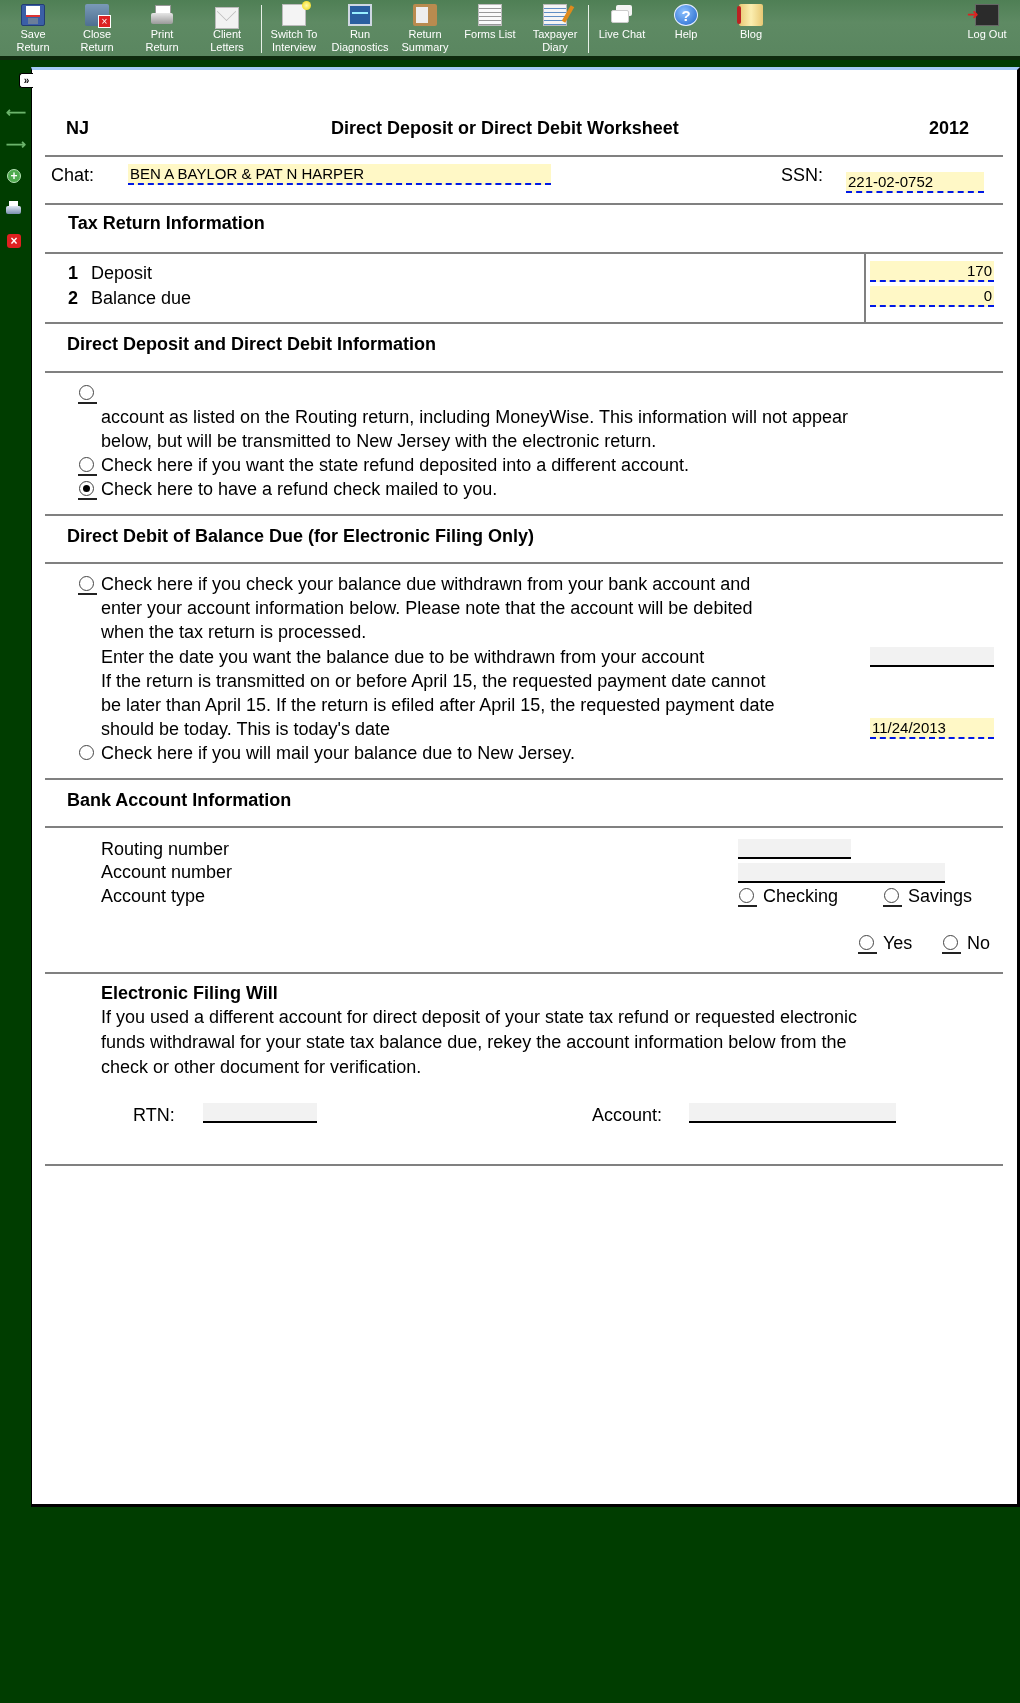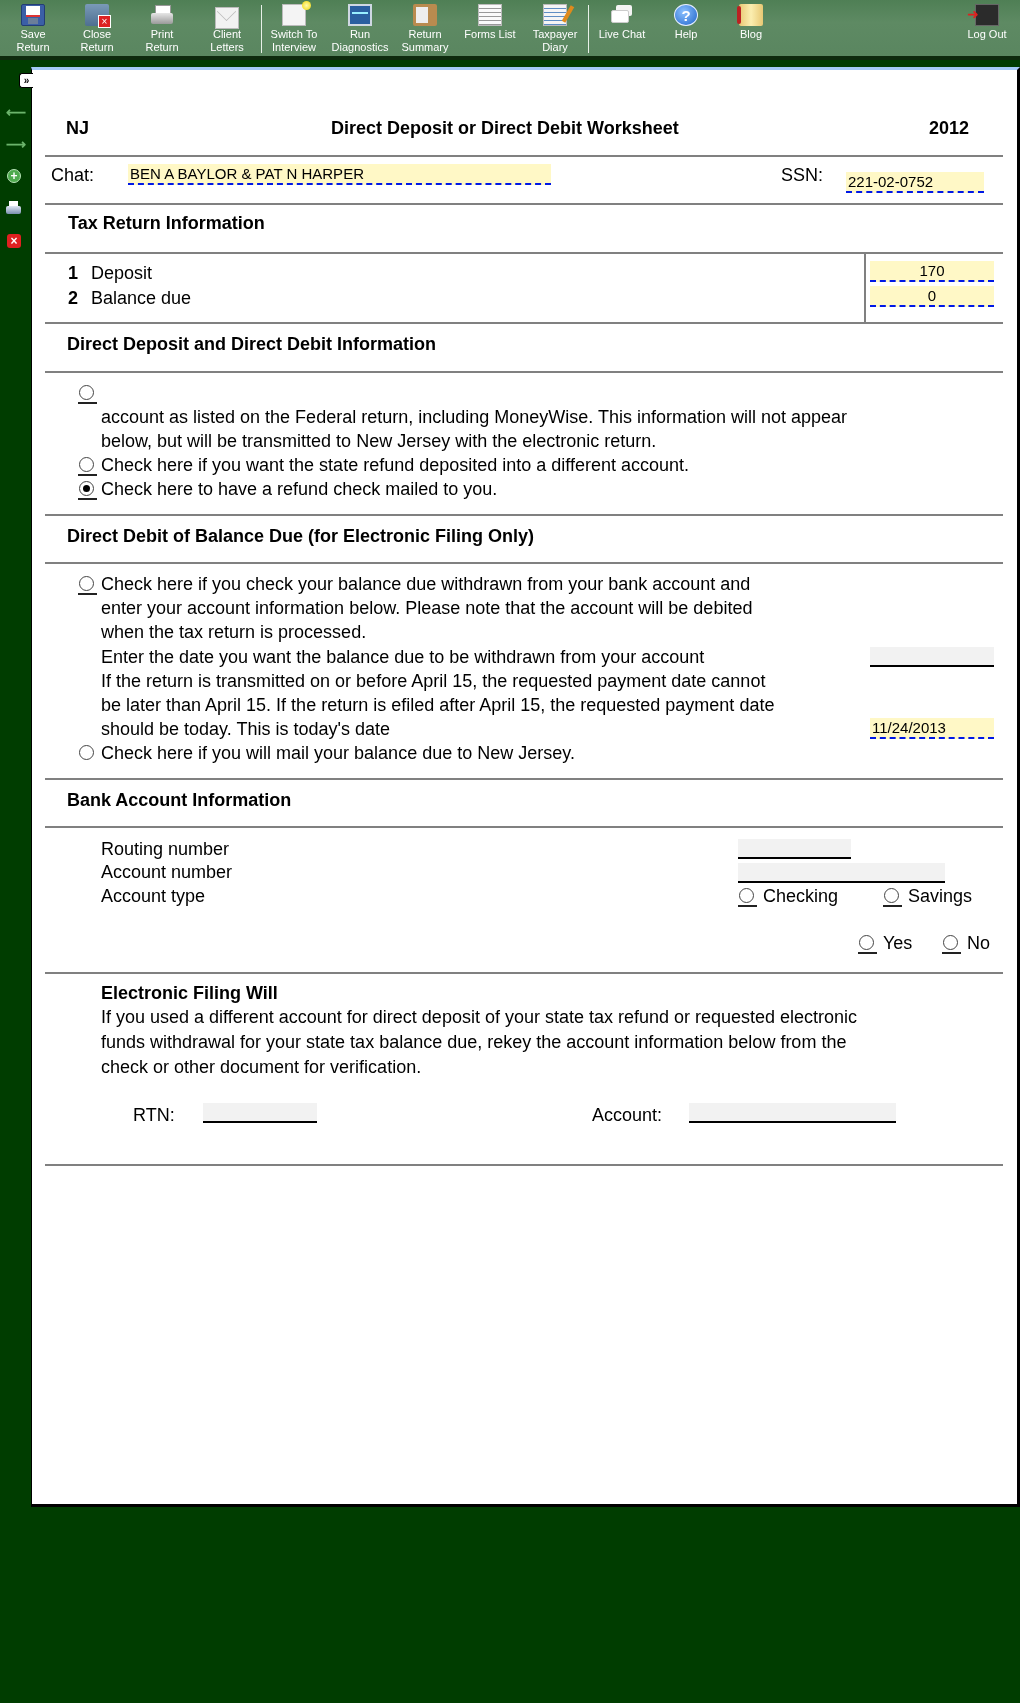--- a/index.html
+++ b/index.html
@@ -56,21 +56,21 @@
 
   .expander { position: absolute; left: 19px; top: 73px; width: 14px; height: 15px; background: #fff; border: 1px solid #000; border-right: none; border-radius: 3px 0 0 3px; font-size: 10px; line-height: 13px; font-weight: bold; text-align: center; cursor: pointer; }
 
   
   .page { position: absolute; left: 31px; top: 67px; width: 989px; height: 1440px; background: #fff;
     border-top: 3px solid #a3cbf4; border-bottom: 3px solid #000; border-right: 3px solid #000; border-left: 1px solid #000; }
   .hline { position: absolute; left: 13px; right: 14px; height: 2px; background: #808080; }
   .txt { position: absolute; font-size: 18px; color: #000; white-space: nowrap; }
   .bold { font-weight: bold; }
   .field { position: absolute; background: #fff8c6; border-bottom: 2px dashed #0018e6; font-size: 15px; color: #000; height: 21px; line-height: 20px; padding: 0 2px; cursor: text; }
-  .field.right { text-align: center; }
+  .field.right { text-align: right; }
   .empty-field { position: absolute; background: #f2f2f2; border-bottom: 2px solid #000; height: 20px; cursor: text; }
   .radio { position: absolute; width: 19px; height: 19px; cursor: pointer; }
   .radio .c { position: absolute; left: 1px; top: 1px; width: 15px; height: 15px; border: 1.5px solid #444; border-radius: 50%; background: #fff; }
   .radio .u { position: absolute; left: 0; bottom: -1px; width: 19px; height: 2px; background: #222; }
   .radio.checked .c::after { content:""; position: absolute; left: 3px; top: 3px; width: 7px; height: 7px; border-radius: 50%; background: #000; }
   .vline { position: absolute; width: 2px; background: #808080; }
 </style>
 </head>
 <body>
 
@@ -171,21 +171,21 @@
   <div class="field right" style="left:838px; top:216px; width:124px">0</div>
   <div class="hline" style="top:252px"></div>
 
   <div class="txt bold" style="left:35px; top:264px">Direct Deposit and Direct Debit Information</div>
   <div class="hline" style="top:301px"></div>
 
   <div class="radio" style="left:46px; top:314px">
       <span class="c"></span>
       <span class="u"></span>
     </div>
-  <div class="txt" style="left:69px; top:337px">account as listed on the Federal return,  including MoneyWise.  This information will not appear</div>
+  <div class="txt" style="left:69px; top:337px">account as listed on the Routing return,  including MoneyWise.  This information will not appear</div>
   <div class="txt" style="left:69px; top:361px">below,  but will be transmitted to New Jersey with the electronic return.</div>
   <div class="radio" style="left:46px; top:386px">
       <span class="c"></span>
       <span class="u"></span>
     </div>
   <div class="txt" style="left:69px; top:385px">Check here if you want the state refund deposited into a different account.</div>
   <div class="radio checked" style="left:46px; top:410px">
       <span class="c"></span>
       <span class="u"></span>
     </div>

